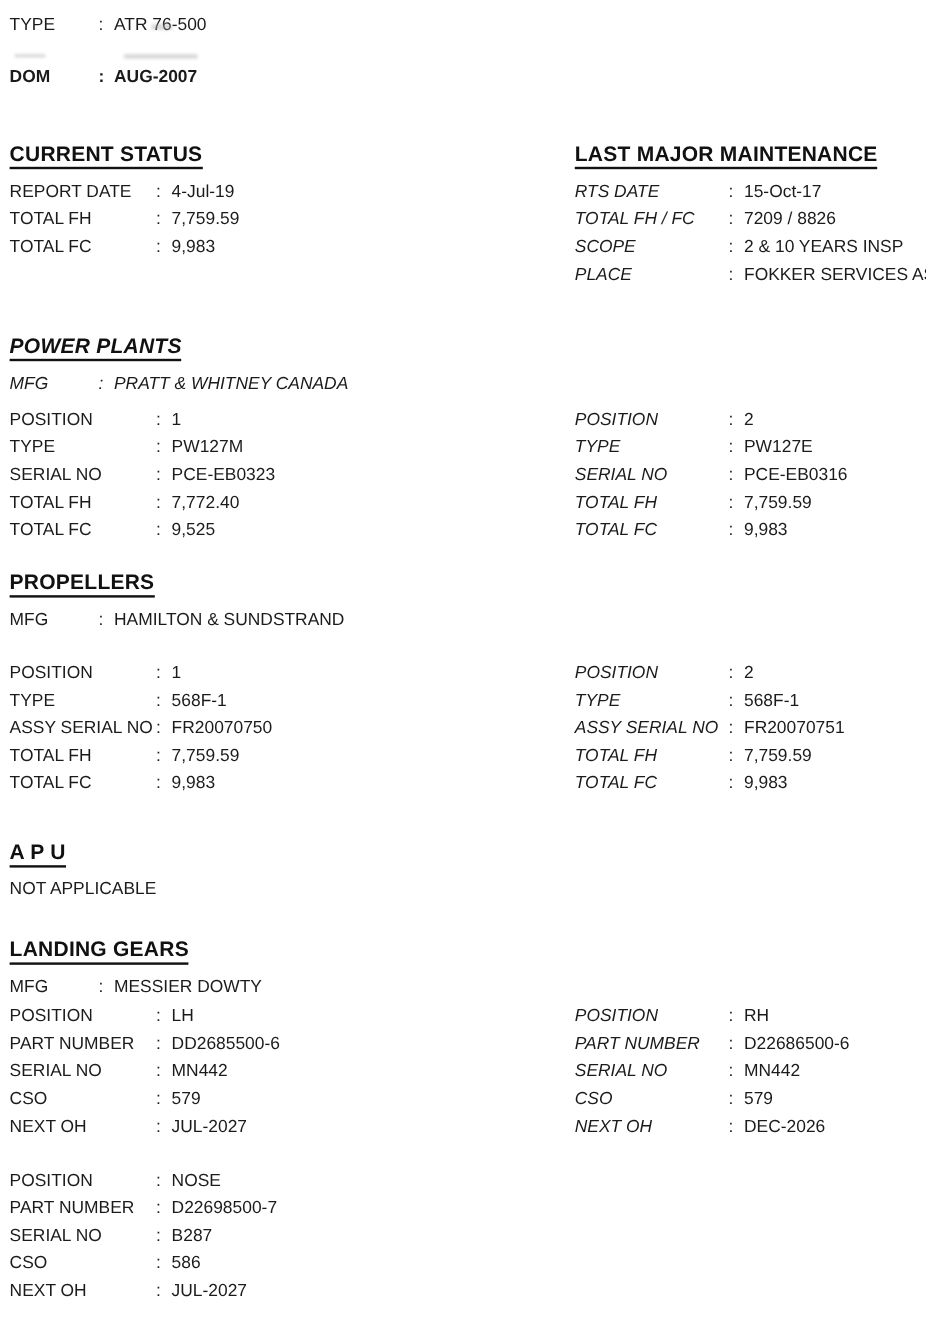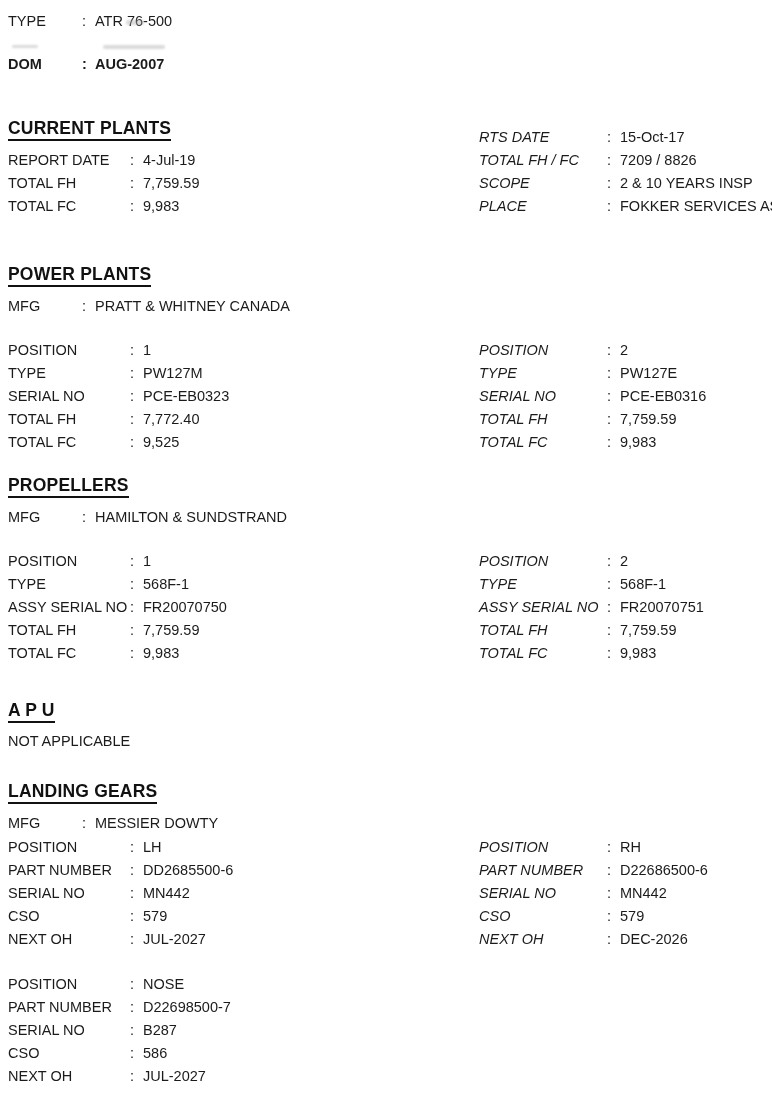--- a/index.html
+++ b/index.html
@@ -38,41 +38,42 @@
     <span class="sep">:</span>
     <span class="val">AUG-2007</span>
   </div>
 </div>
 
 <div class="smudge" style="top:20px;left:126px;width:18px;height:5px;"></div>
 <div class="smudge" style="top:45px;left:103px;width:62px;height:4px;"></div>
 <div class="smudge" style="top:45px;left:12px;width:26px;height:3px;"></div>
 
 <div class="blk" style="top:118px;">
-  <span class="sec-title">CURRENT PLANTS</span>
+  <span class="sec-title">CURRENT STATUS</span>
   <div class="rows">
     <div class="row">
       <span class="lbl">REPORT DATE</span>
       <span class="sep">:</span>
       <span class="val">4-Jul-19</span>
     </div>
     <div class="row">
       <span class="lbl">TOTAL FH</span>
       <span class="sep">:</span>
       <span class="val">7,759.59</span>
     </div>
     <div class="row">
       <span class="lbl">TOTAL FC</span>
       <span class="sep">:</span>
       <span class="val">9,983</span>
     </div>
   </div>
 </div>
 
 <div class="blk r" style="top:118px;">
+  <span class="sec-title">LAST MAJOR MAINTENANCE</span>
   <div class="rows">
     <div class="row">
       <span class="lbl">RTS DATE</span>
       <span class="sep">:</span>
       <span class="val">15-Oct-17</span>
     </div>
     <div class="row">
       <span class="lbl">TOTAL FH / FC</span>
       <span class="sep">:</span>
       <span class="val">7209 / 8826</span>
@@ -83,21 +84,21 @@
       <span class="val">2 &amp; 10 YEARS INSP</span>
     </div>
     <div class="row">
       <span class="lbl">PLACE</span>
       <span class="sep">:</span>
       <span class="val">FOKKER SERVICES ASIA</span>
     </div>
   </div>
 </div>
 
-<div class="blk" style="top:264px;">
+<div class="blk" style="top:278px;font-style:italic;">
   <span class="sec-title">POWER PLANTS</span>
   <div class="rows">
     <div class="row n">
       <span class="lbl">MFG</span>
       <span class="sep">:</span>
       <span class="val">PRATT &amp; WHITNEY CANADA</span>
     </div>
   </div>
 </div>
 

